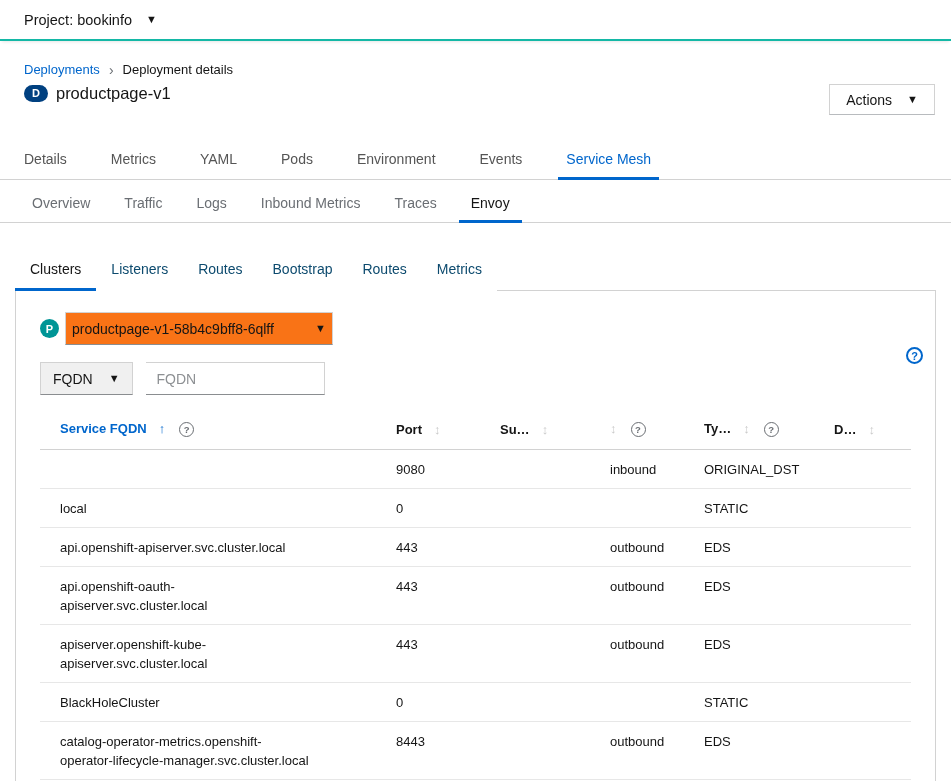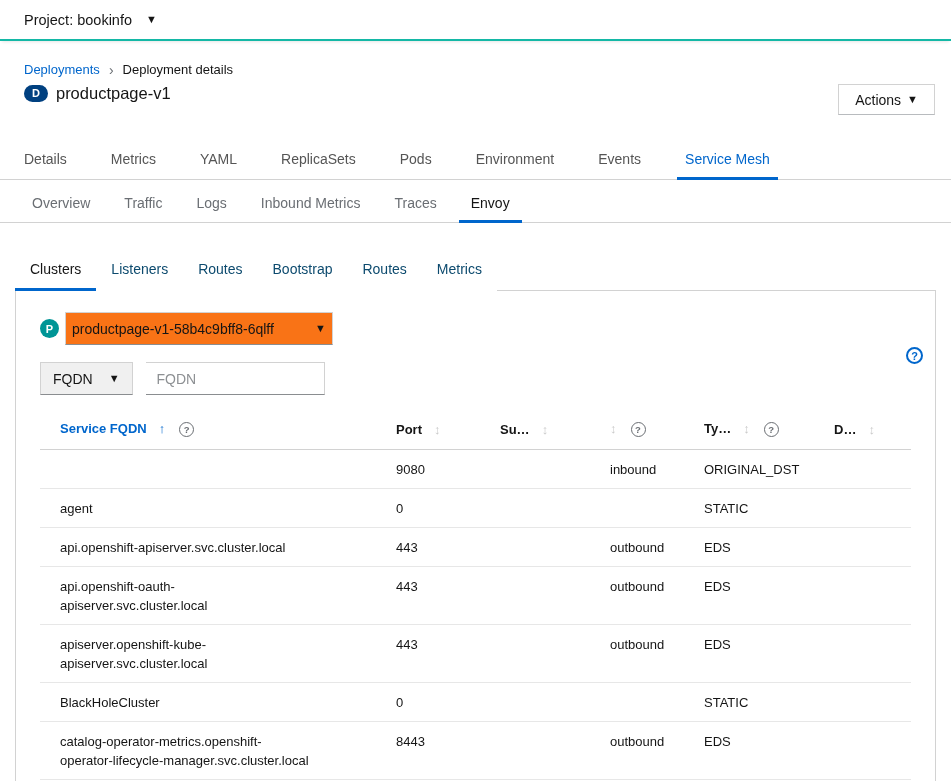--- a/index.html
+++ b/index.html
@@ -19,21 +19,21 @@
   .breadcrumb { display:flex; align-items:center; gap:9px; font-size:13px; }
   .breadcrumb a { color:#0066cc; text-decoration:none; cursor:pointer; }
   .breadcrumb .sep { color:#6a6e73; font-size:14px; line-height:1; }
   .breadcrumb .current { color:#151515; }
   .title-row { display:flex; align-items:center; margin-top:7px; }
   .res-badge { background:#004080; color:#fff; font-size:11px; font-weight:700;
     border-radius:10px; padding:2px 8px; margin-right:8px; line-height:13px; }
   .page-title { font-size:16.5px; font-weight:500; color:#151515; }
   .actions-btn { position:absolute; top:43px; right:16px; height:31px;
     background:#fff; border:1px solid #d2d2d2; border-bottom-color:#b8bbbe;
-    display:inline-flex; align-items:center; gap:6px; padding:0 16px;
+    display:inline-flex; align-items:center; gap:15px; padding:0 16px;
     font-size:14px; color:#151515; cursor:pointer; }
 
   
   ul.tabs { list-style:none; display:flex; }
   .main-tabs { margin-top:40px; border-bottom:1px solid #d2d2d2; padding-left:2px; }
   .main-tabs li { padding:8px 8px 10px 8px; margin:0 14px; font-size:14px;
     color:#555; cursor:pointer; border-bottom:3px solid transparent; margin-bottom:-1px; }
   .main-tabs li.active { color:#0066cc; border-bottom-color:#0066cc; }
 
   .sub-tabs { margin-top:7px; border-bottom:1px solid #d2d2d2; padding-left:15px; }
@@ -116,21 +116,20 @@
   <button class="actions-btn">
     <span>Actions</span>
     <span class="caret">▼</span>
   </button>
 </div>
 
 <ul class="tabs main-tabs" id="main-tabs">
     <li>Details</li>
     <li>Metrics</li>
     <li>YAML</li>
-    <li>ReplicaSets</li>
     <li>Pods</li>
     <li>Environment</li>
     <li>Events</li>
     <li class="active">Service Mesh</li>
   </ul>
 
 <ul class="tabs sub-tabs" id="sub-tabs">
     <li>Overview</li>
     <li>Traffic</li>
     <li>Logs</li>
@@ -209,21 +208,21 @@
     <tbody id="table-body">
         <tr>
           <td class="fqdn-cell"></td>
           <td>9080</td>
           <td></td>
           <td>inbound</td>
           <td>ORIGINAL_DST</td>
           <td></td>
         </tr>
         <tr>
-          <td class="fqdn-cell">agent</td>
+          <td class="fqdn-cell">local</td>
           <td>0</td>
           <td></td>
           <td></td>
           <td>STATIC</td>
           <td></td>
         </tr>
         <tr>
           <td class="fqdn-cell">api.openshift-apiserver.svc.cluster.local</td>
           <td>443</td>
           <td></td>

